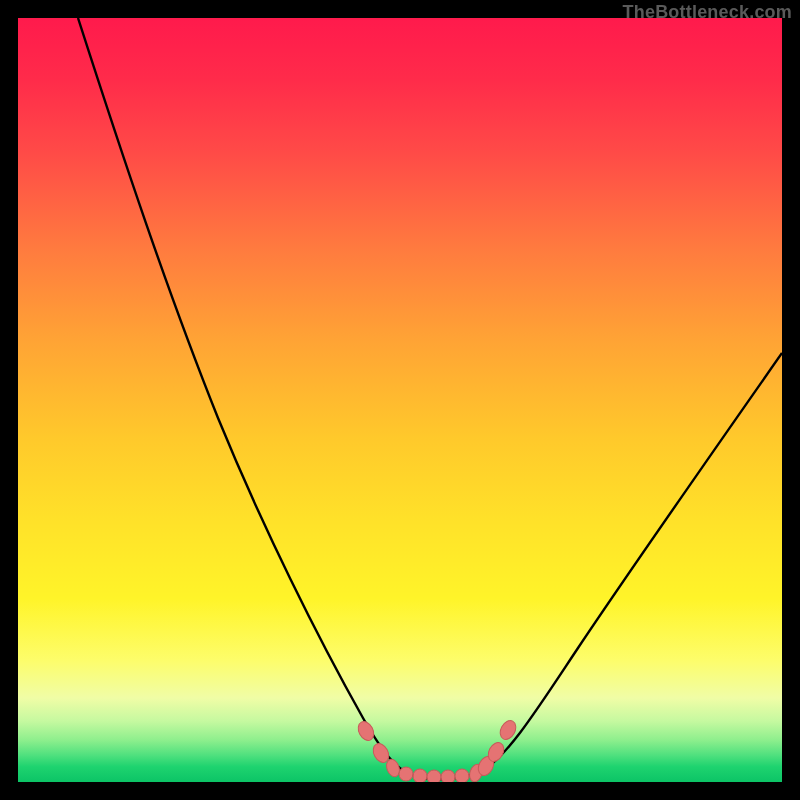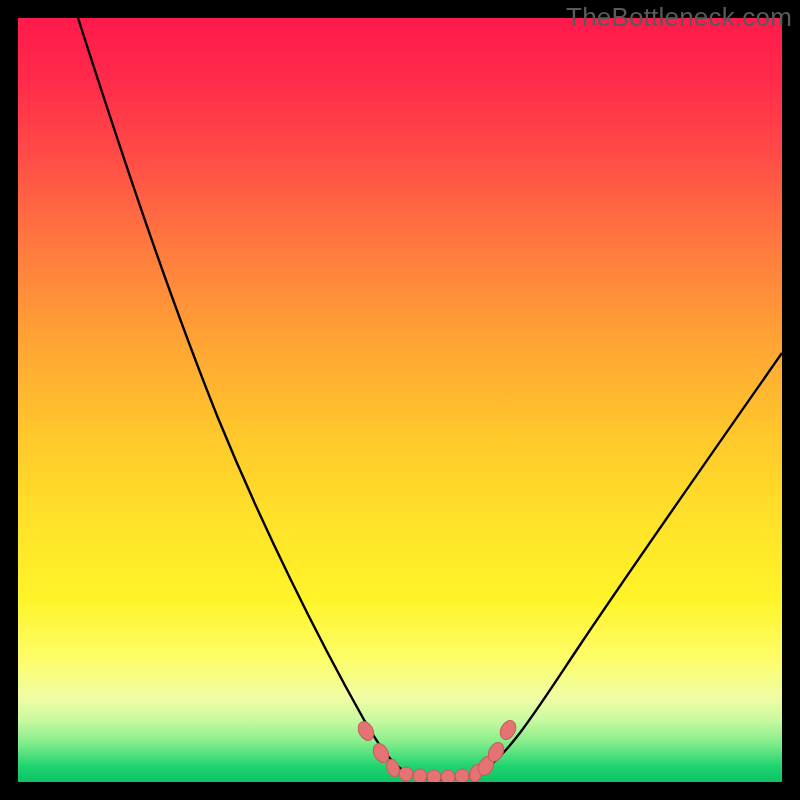--- a/index.html
+++ b/index.html
@@ -42,22 +42,22 @@
       #4fe07e 96.5%,
       #1ed36f 98%,
       #0cc466 100%
     );
   }
   .watermark {
     position: absolute;
     top: 2px;
     right: 8px;
     color: #5a5a5a;
-    font-size: 26px;
-    font-weight: 400;
+    font-size: 18px;
+    font-weight: 700;
     letter-spacing: 0.2px;
     z-index: 10;
   }
   svg.curves {
     position: absolute;
     left: 0;
     top: 0;
     width: 100%;
     height: 100%;
   }

